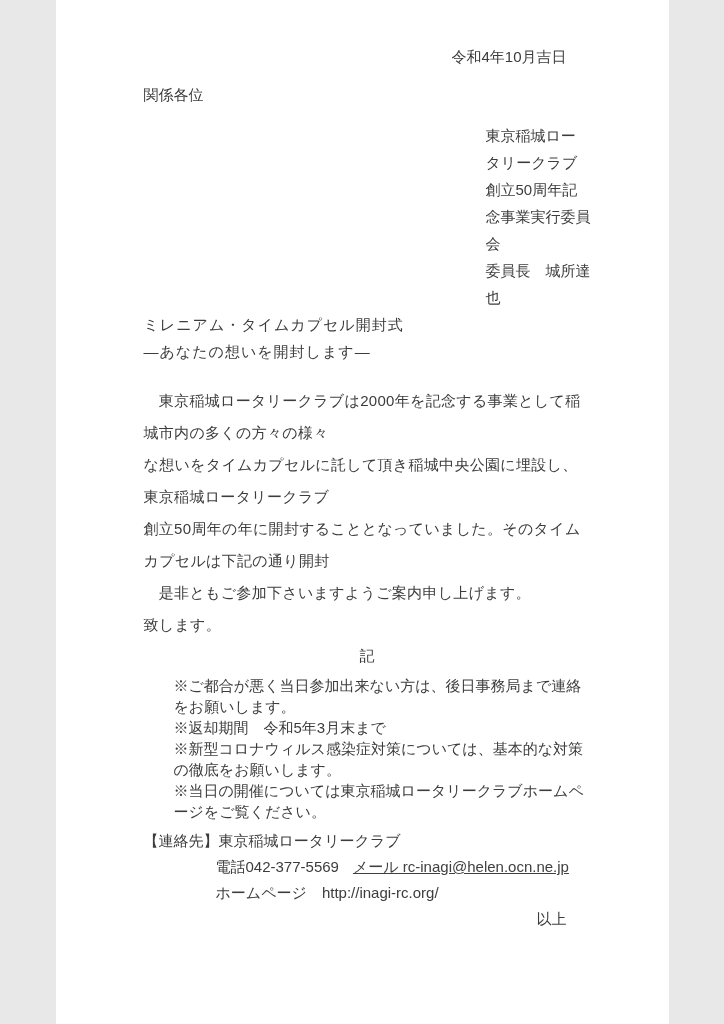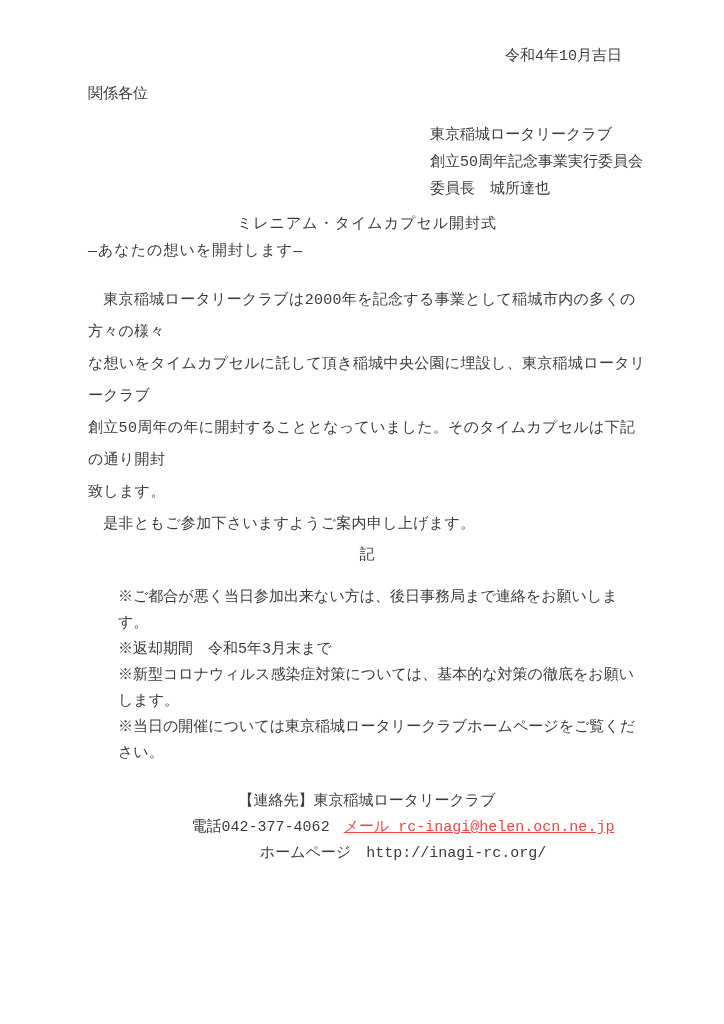--- a/index.html
+++ b/index.html
@@ -1,44 +1,42 @@
 <!DOCTYPE html>
 <html><head>
 <meta charset="utf-8">
 <style>
   * { margin: 0; padding: 0; box-sizing: border-box; }
   html, body { background: #e8e8e8; }
   .page {
     position: relative;
-    width: 724px;
+    width: 613px;
     height: 1024px;
     margin: 0 auto;
     background: #ffffff;
-    font-family: Liberation Mono, monospace;
+    font-family: Liberation Sans, sans-serif;
     font-size: 15px;
     color: #3c3c3c;
     line-height: 26px;
     padding: 44px 78px 0 88px;
     overflow: hidden;
   }
   .date-line {
     text-align: right;
     padding-right: 24px;
   }
   .recipient {
     margin-top: 12px;
   }
   .sender-block {
     margin-top: 14px;
     margin-left: 342px;
     line-height: 27px;
   }
   .doc-title {
-    margin-top: 8px;
-    text-align: center;
     line-height: 27px;
     letter-spacing: 1px;
   }
   .doc-subtitle {
     text-align: left;
     line-height: 27px;
     letter-spacing: 1px;
   }
   .body-block {
     margin-top: 20px;
@@ -49,28 +47,27 @@
     margin-top: 2px;
     text-align: center;
   }
   .schedule-block {
     line-height: 26px;
   }
   .schedule-sub {
     padding-left: 77px;
   }
   .notes-block {
-    margin-top: 16px;
+    margin-top: 6px;
     padding-left: 30px;
-    line-height: 26px;
+    line-height: 21px;
   }
   .contact-block {
-    margin-top: 22px;
+    margin-top: 6px;
     line-height: 26px;
-    text-align: center;
   }
   .contact-sub {
     padding-left: 72px;
   }
   .email-link {
     text-decoration: underline;
     margin-left: 14px;
     cursor: pointer;
   }
   .contact-phone-line { white-space: nowrap; }
@@ -95,38 +92,39 @@
     <div>委員長　城所達也</div>
   </div>
 
   <div class="doc-title">ミレニアム・タイムカプセル開封式</div>
   <div class="doc-subtitle">―あなたの想いを開封します―</div>
 
   <div class="body-block">
     <div>　東京稲城ロータリークラブは2000年を記念する事業として稲城市内の多くの方々の様々</div>
     <div>な想いをタイムカプセルに託して頂き稲城中央公園に埋設し、東京稲城ロータリークラブ</div>
     <div>創立50周年の年に開封することとなっていました。そのタイムカプセルは下記の通り開封</div>
+    <div>　是非ともご参加下さいますようご案内申し上げます。</div>
     <div>致します。</div>
-    <div>　是非ともご参加下さいますようご案内申し上げます。</div>
   </div>
 
   <div class="record-marker">記</div>
 
 
   <div class="notes-block">
     <div>※ご都合が悪く当日参加出来ない方は、後日事務局まで連絡をお願いします。</div>
     <div>※返却期間　令和5年3月末まで</div>
     <div>※新型コロナウィルス感染症対策については、基本的な対策の徹底をお願いします。</div>
     <div>※当日の開催については東京稲城ロータリークラブホームページをご覧ください。</div>
   </div>
 
   <div class="contact-block">
     <div>
       <span class="inline">【連絡先】</span><span class="inline">東京稲城ロータリークラブ</span>
     </div>
     <div class="contact-sub contact-phone-line">
-      <span class="inline">電話042-377-4062</span><a class="email-link" id="email-link" href="#" style="color: #ef4444;">メール rc-inagi@helen.ocn.ne.jp</a>
+      <span class="inline">電話042-377-5569</span><a class="email-link" id="email-link" href="#" style="color: #404040;">メール rc-inagi@helen.ocn.ne.jp</a>
     </div>
     <div class="contact-sub">ホームページ　http://inagi-rc.org/</div>
   </div>
 
+  <div class="closing-marker">以上</div>
 
 </div>
 
 </body></html>

